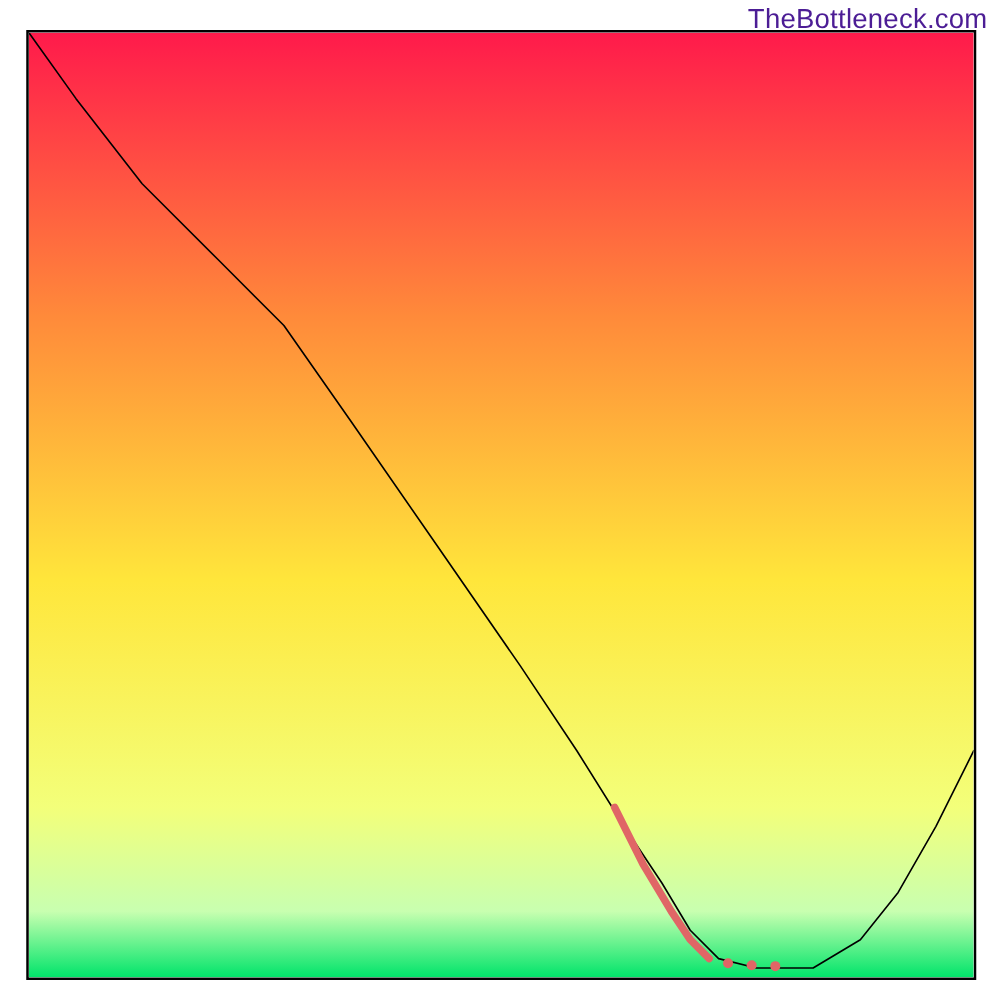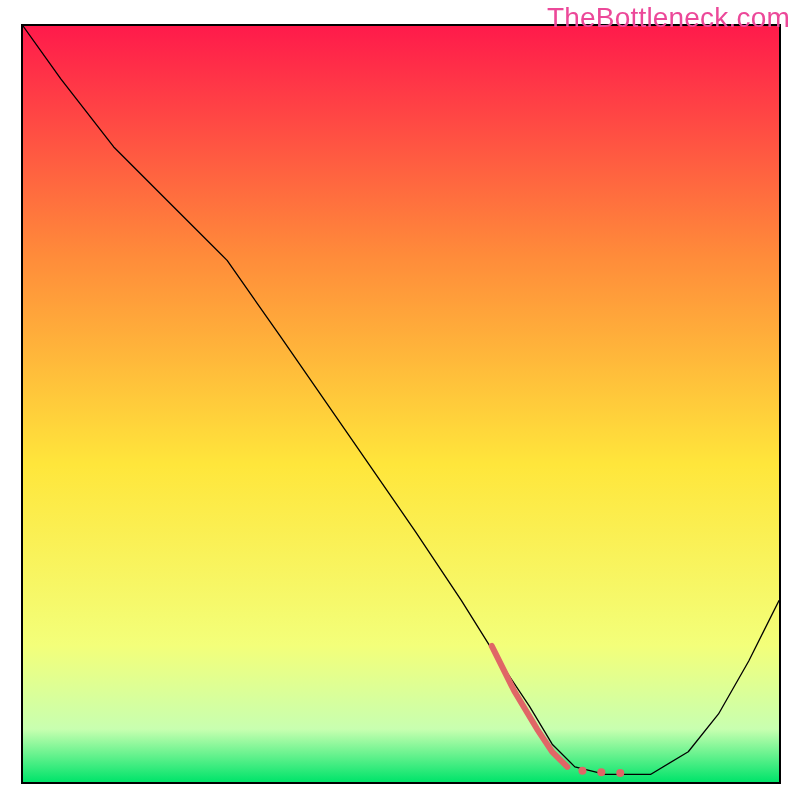--- a/index.html
+++ b/index.html
@@ -13,23 +13,23 @@
   }
   .frame {
     position: relative;
     width: 800px;
     height: 800px;
   }
   .watermark {
     position: absolute;
     top: 2px;
     right: 10px;
-    font-size: 28px;
+    font-size: 22px;
     font-weight: 500;
-    color: #ec4899;
+    color: #4c1d95;
     letter-spacing: 0.2px;
     z-index: 10;
   }
   .plot-area {
     position: absolute;
     left: 21px;
     top: 24px;
     width: 760px;
     height: 760px;
     border: 2px solid #000;

